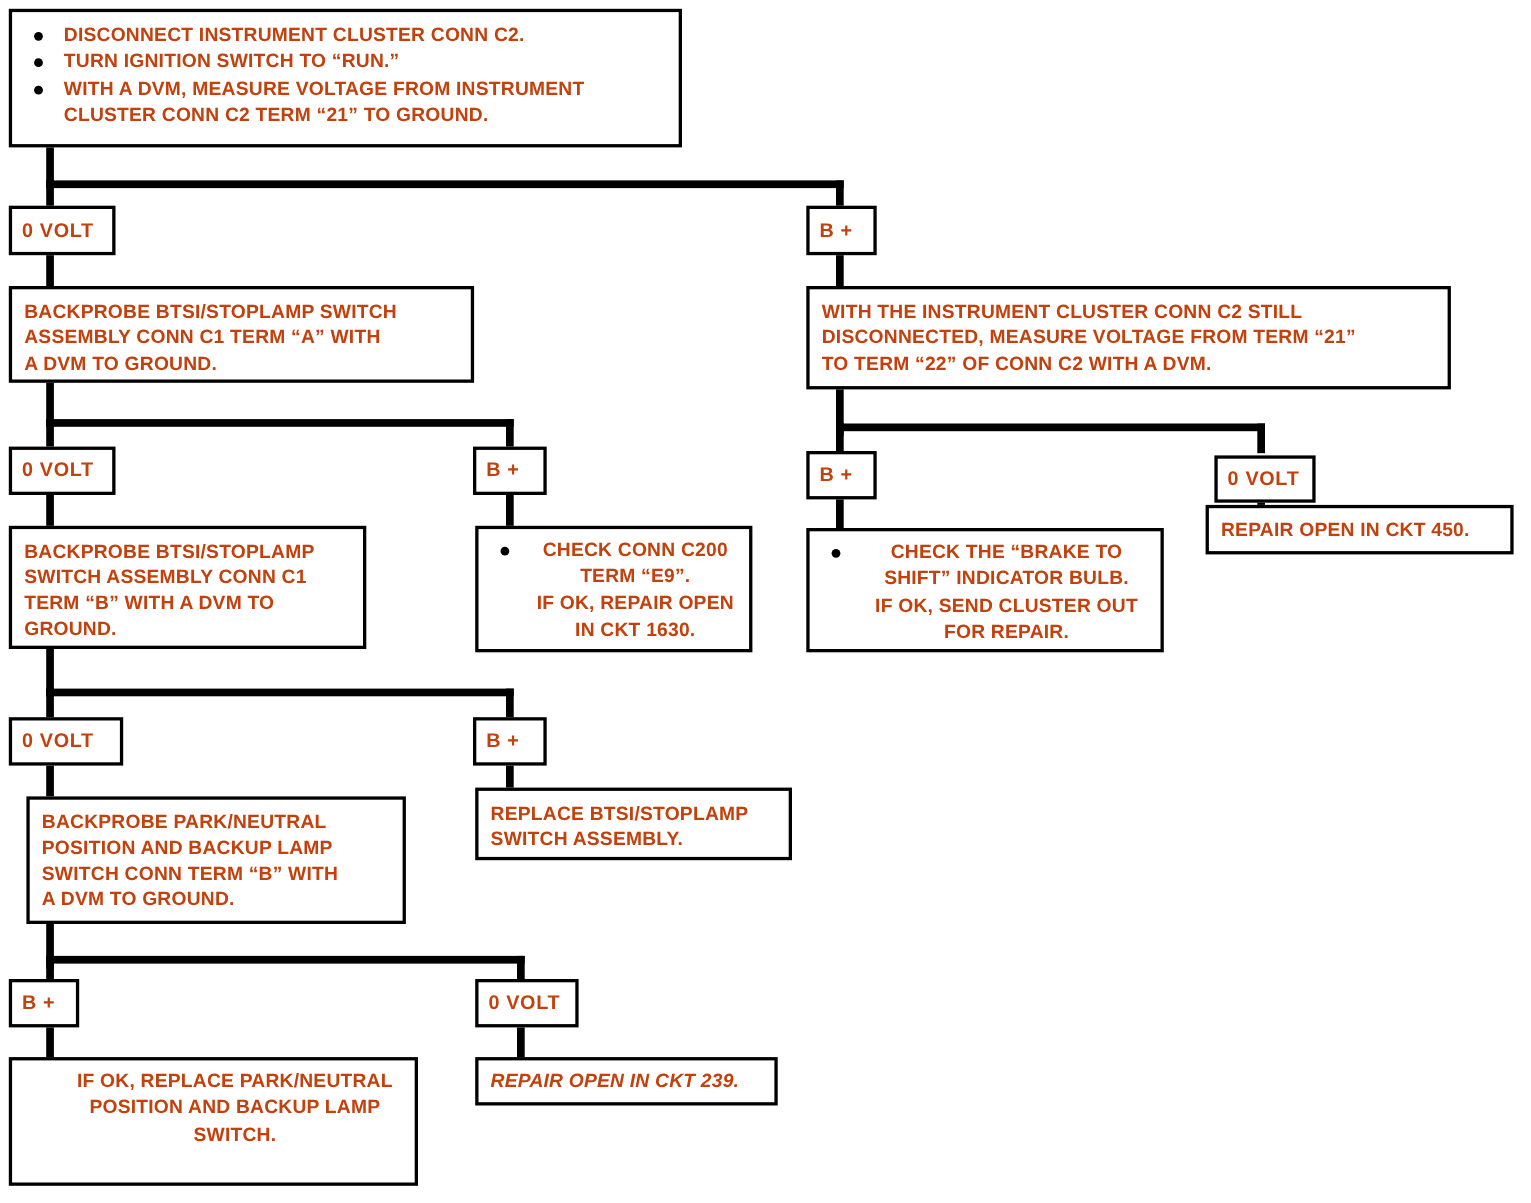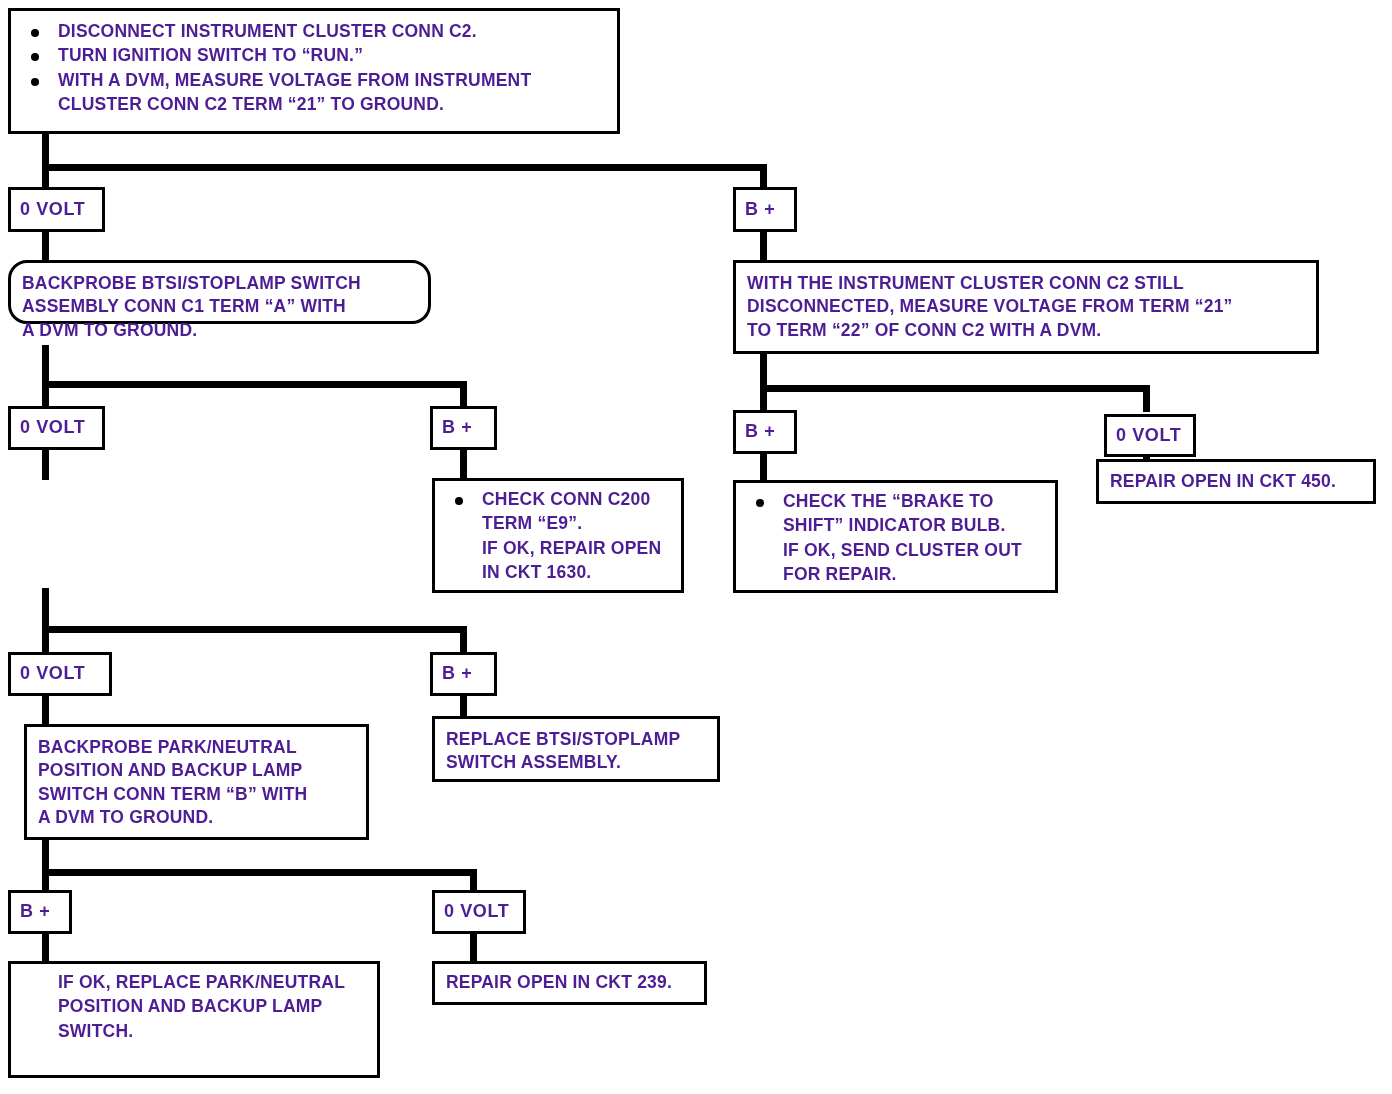--- a/index.html
+++ b/index.html
@@ -15,21 +15,21 @@
     font-family: "Liberation Sans", sans-serif;
     overflow: hidden;
   }
 
   
   .node {
     position: absolute;
     box-sizing: border-box;
     border: 3px solid #000000;
     background: #ffffff;
-    color: #4c1d95;
+    color: #c2410c;
     font-weight: bold;
     font-size: 17.5px;
     line-height: 1.33;
     letter-spacing: 0.2px;
     text-transform: uppercase;
     z-index: 2;
   }
 
   
   .label-node {
@@ -39,20 +39,21 @@
     font-size: 18px;
     letter-spacing: 0.6px;
   }
 
   
   .text-node {
     padding: 9px 10px 9px 11px;
   }
   .text-node.pad-tight {
     padding: 7px 8px 7px 11px;
+    text-align: center;
   }
 
   
   ul.bullets {
     list-style: none;
     margin: 0;
     padding: 0;
   }
   ul.bullets > li {
     position: relative;
@@ -143,21 +144,21 @@
     </ul>
   </div>
 
   <div class="node label-node" style="left:8px; top:187px; width:97px; height:45px;">
     <span>0 VOLT</span>
   </div>
   <div class="node label-node" style="left:733px; top:187px; width:64px; height:45px;">
     <span>B +</span>
   </div>
 
-  <div class="node text-node" style="left:8px; top:260px; width:423px; height:64px;border-radius:19px;">
+  <div class="node text-node" style="left:8px; top:260px; width:423px; height:88px;">
     <div class="plain-lines">
       <div>BACKPROBE BTSI/STOPLAMP SWITCH</div>
       <div>ASSEMBLY CONN C1 TERM “A” WITH</div>
       <div>A DVM TO GROUND.</div>
     </div>
   </div>
 
   <div class="node text-node" style="left:733px; top:260px; width:586px; height:94px;">
     <div class="plain-lines">
       <div>WITH THE INSTRUMENT CLUSTER CONN C2 STILL</div>
@@ -173,20 +174,28 @@
     <span>B +</span>
   </div>
 
   <div class="node label-node" style="left:733px; top:410px; width:64px; height:44px;">
     <span>B +</span>
   </div>
   <div class="node label-node" style="left:1104px; top:414px; width:92px; height:43px;">
     <span>0 VOLT</span>
   </div>
 
+  <div class="node text-node" style="left:8px; top:478px; width:325px; height:112px;">
+    <div class="plain-lines">
+      <div>BACKPROBE BTSI/STOPLAMP</div>
+      <div>SWITCH ASSEMBLY CONN C1</div>
+      <div>TERM “B” WITH A DVM TO</div>
+      <div>GROUND.</div>
+    </div>
+  </div>
 
   <div class="node text-node pad-tight" style="left:432px; top:478px; width:252px; height:115px;">
     <ul class="bullets">
       <li><span>CHECK CONN C200</span></li>
       <li class="nobullet"><span>TERM “E9”.</span></li>
       <li class="nobullet"><span>IF OK, REPAIR OPEN</span></li>
       <li class="nobullet"><span>IN CKT 1630.</span></li>
     </ul>
   </div>
 
@@ -234,17 +243,17 @@
   </div>
 
   <div class="node text-node pad-tight" style="left:8px; top:961px; width:372px; height:117px;">
     <ul class="bullets">
       <li class="nobullet"><span>IF OK, REPLACE PARK/NEUTRAL</span></li>
       <li class="nobullet"><span>POSITION AND BACKUP LAMP</span></li>
       <li class="nobullet"><span>SWITCH.</span></li>
     </ul>
   </div>
 
-  <div class="node text-node" style="left:432px; top:961px; width:275px; height:44px; display:flex; align-items:center;">
+  <div class="node text-node" style="left:432px; top:961px; width:275px; height:44px; display:flex; align-items:center;font-style:italic;">
     <span>REPAIR OPEN IN CKT 239.</span>
   </div>
 
 </div>
 
 </body></html>

